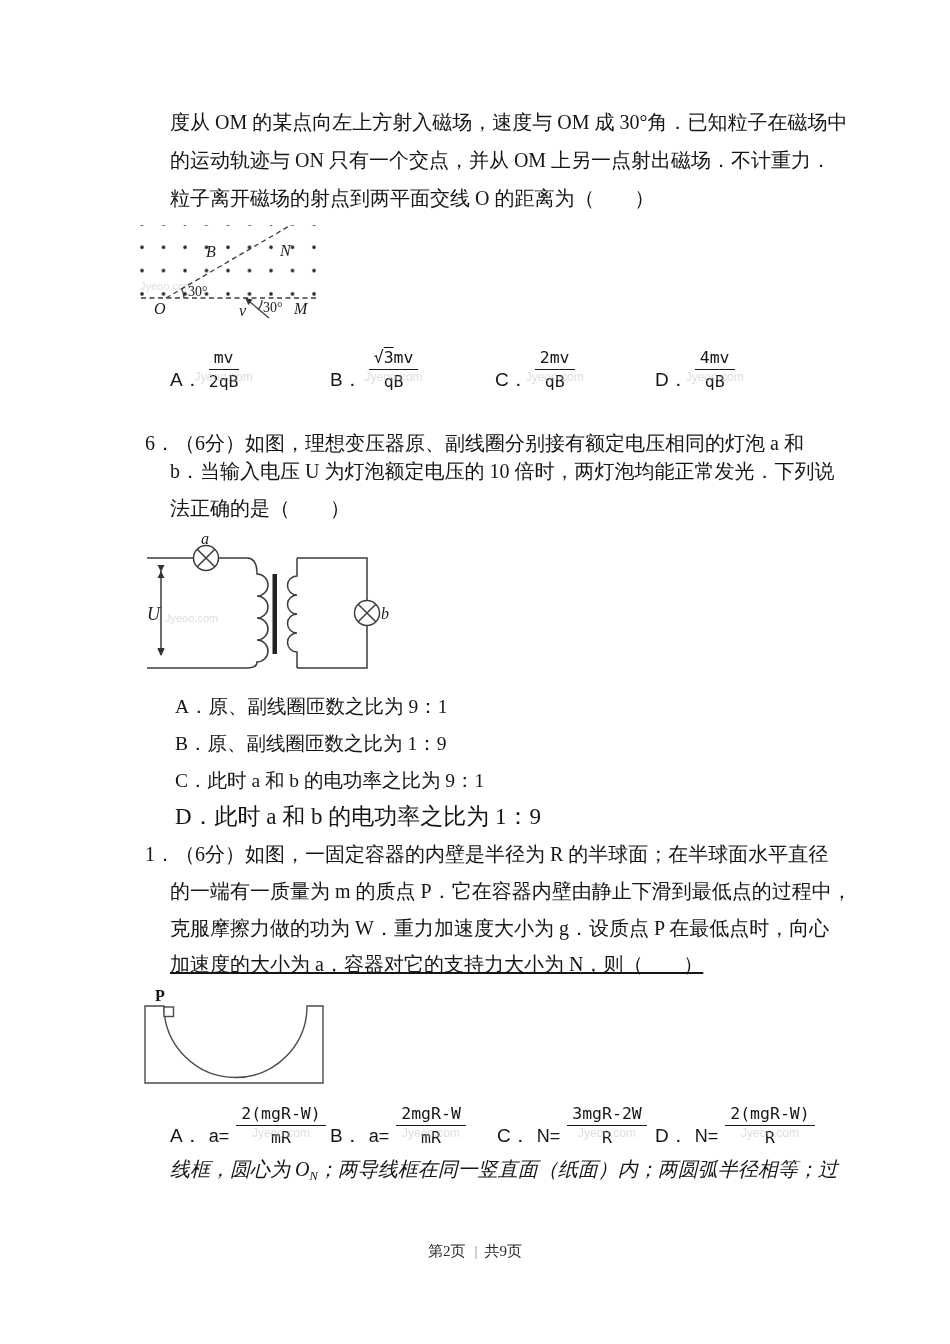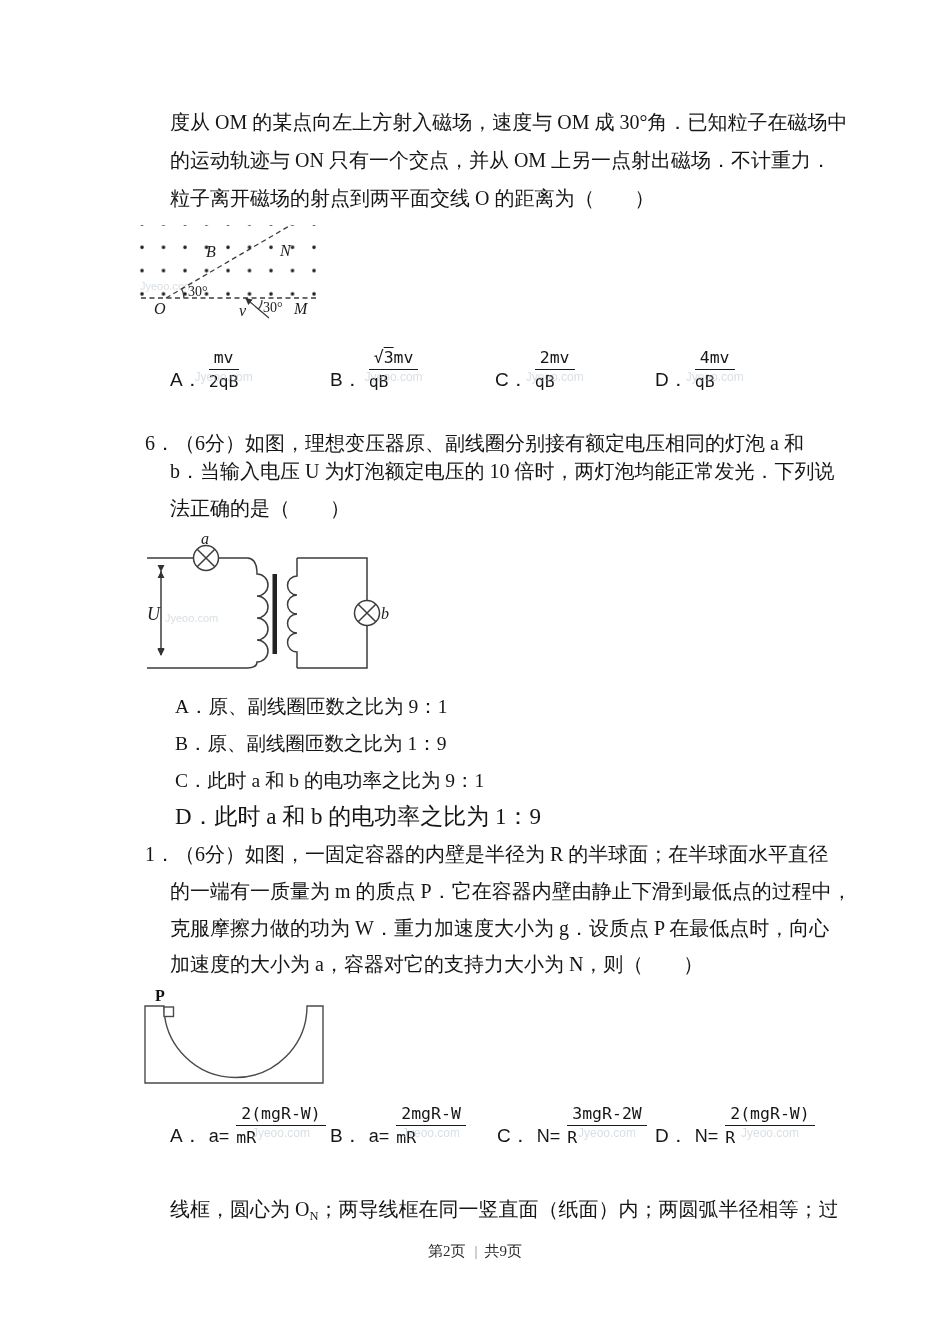--- a/index.html
+++ b/index.html
@@ -4,21 +4,21 @@
 <style>
   html,body{margin:0;padding:0;background:#ffffff;}
   .page{position:relative;width:950px;height:1344px;background:#fff;overflow:hidden;
         font-family:"Liberation Serif","DejaVu Serif",serif;color:#161616;}
   .tline{position:absolute;white-space:nowrap;font-size:20px;line-height:26px;}
   .subs{font-size:12.5px;vertical-align:-4px;}
   .optrow{position:absolute;left:0;width:950px;height:58px;}
   .fopt{position:absolute;bottom:0;display:flex;align-items:flex-end;gap:7px;}
   .fopt .letter{font-family:"Liberation Sans","DejaVu Sans",sans-serif;font-size:19px;line-height:1;padding-bottom:3px;}
   .fopt .lhs{font-family:"Liberation Sans","DejaVu Sans",sans-serif;font-size:18px;line-height:1;padding-bottom:3px;}
-  .frac{position:relative;display:inline-block;
+  .frac{position:relative;display:inline-block;text-align:center;
         font-family:"DejaVu Sans Mono","Liberation Mono",monospace;font-size:16.5px;line-height:1.28;}
   .frac .num{display:block;border-bottom:1.7px solid #1a1a1a;padding:0 5px 1px;white-space:nowrap;}
   .frac .den{display:block;padding-top:1px;white-space:nowrap;}
   .radicand{text-decoration:overline;}
   .wm{position:absolute;left:50%;top:52%;transform:translateX(-50%);
       font-family:"Liberation Sans",sans-serif;font-size:12px;color:#b9c6ce;opacity:.55;
       white-space:nowrap;pointer-events:none;}
   .diagram{position:absolute;}
   .dlabel{font-family:"Liberation Serif","DejaVu Serif",serif;font-style:italic;font-size:16px;fill:#1c1c1c;}
   .alabel{font-family:"Liberation Serif","DejaVu Serif",serif;font-style:normal;font-size:14px;fill:#1c1c1c;}
@@ -134,21 +134,21 @@
   </div>
 
   <div class="tline" style="left:175px;top:694px;font-size:19.5px;">A．原、副线圈匝数之比为 9：1</div>
   <div class="tline" style="left:175px;top:731px;font-size:19.5px;">B．原、副线圈匝数之比为 1：9</div>
   <div class="tline" style="left:175px;top:768px;font-size:19.5px;">C．此时 a 和 b 的电功率之比为 9：1</div>
   <div class="tline" style="left:175px;top:804px;font-size:23px;">D．此时 a 和 b 的电功率之比为 1：9</div>
 
   <div class="tline" style="left:145px;top:841px;">1．（6分）如图，一固定容器的内壁是半径为 R 的半球面；在半球面水平直径</div>
   <div class="tline" style="left:170px;top:878px;">的一端有一质量为 m 的质点 P．它在容器内壁由静止下滑到最低点的过程中，</div>
   <div class="tline" style="left:170px;top:915px;">克服摩擦力做的功为 W．重力加速度大小为 g．设质点 P 在最低点时，向心</div>
-  <div class="tline" style="left:170px;top:951px;">加速度的大小为 a，容器对它的支持力大小为 N，则（　　）</div>
+  <div class="tline" style="left:170px;top:951px;text-decoration:underline;">加速度的大小为 a，容器对它的支持力大小为 N，则（　　）</div>
 
   <div class="diagram" style="left:143px;top:986px;">
     <svg width="192" height="105" viewBox="0 0 192 105" fill="none" stroke="#4a4a4a" stroke-width="1.4">
       <path d="M 2,20 H 21 A 71.5 71.5 0 0 0 164,20 H 180 V 97 H 2 Z"></path>
       <rect x="21" y="21" width="9.5" height="9.5" fill="#fff"></rect>
       <text x="12" y="15" class="plabel" stroke="none">P</text>
     </svg>
   </div>
 
   <div class="optrow" style="top:1094px;height:54px;">
@@ -183,19 +183,19 @@
       <span class="letter">D．</span>
       <span class="lhs">N=</span>
       <span class="frac">
         <span class="num"><span>2(mgR-W)</span></span>
         <span class="den">R</span>
         <span class="wm">Jyeoo.com</span>
       </span>
     </div>
   </div>
 
-  <div class="tline" style="left:170px;top:1196px;"><span>线框，圆心为 O</span><span class="subs">N</span><span>；两导线框在同一竖直面（纸面）内；两圆弧半径相等；过</span></div>
+  <div class="tline" style="left:170px;top:1156px;font-style:italic;"><span>线框，圆心为 O</span><span class="subs">N</span><span>；两导线框在同一竖直面（纸面）内；两圆弧半径相等；过</span></div>
 
   <div class="footer">
     <span>第2页</span><span class="sep">|</span><span>共9页</span>
   </div>
 
 </div>
 
 </body></html>

